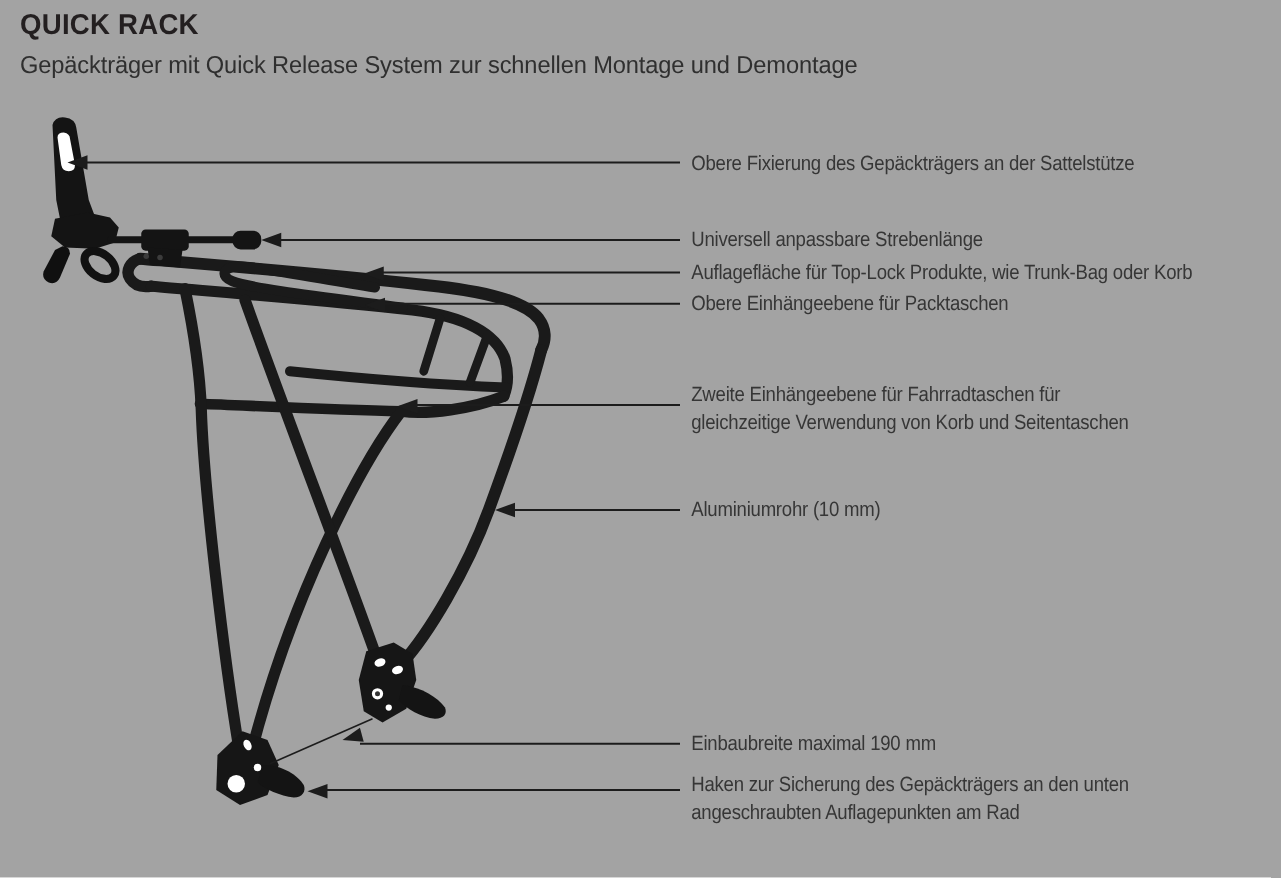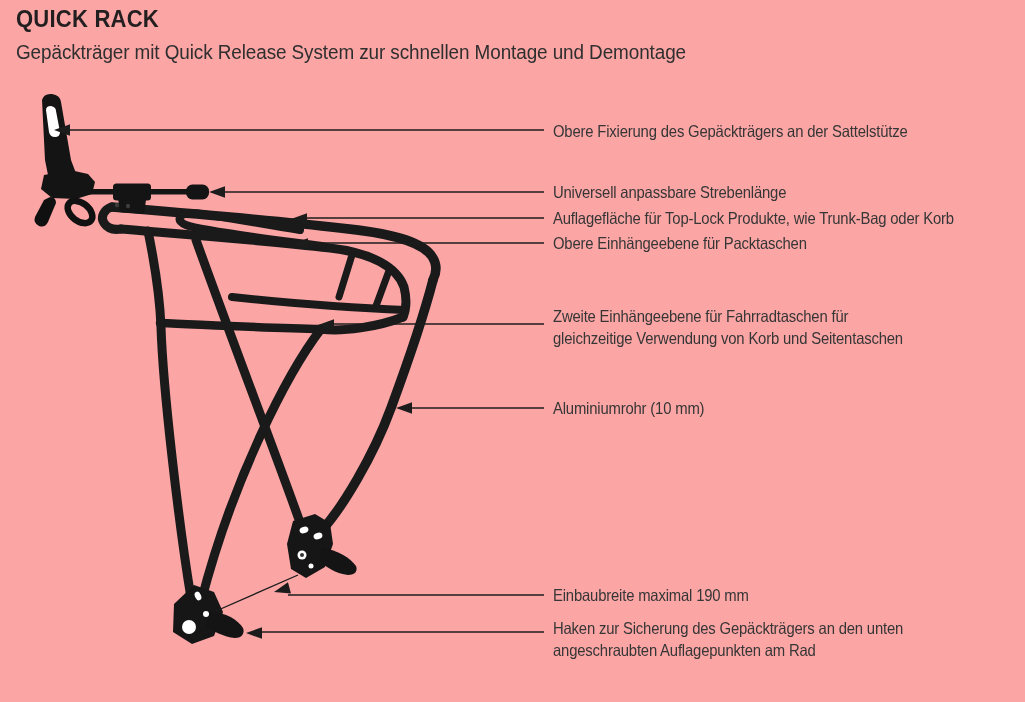--- a/index.html
+++ b/index.html
@@ -1,18 +1,18 @@
 <!DOCTYPE html>
 <html><head>
 <meta charset="utf-8">
 <style>
   html,body{margin:0;padding:0;background:#ffffff;}
   body{width:1025px;height:702px;position:relative;overflow:hidden;
        font-family:"Liberation Sans","DejaVu Sans",sans-serif;}
-  .canvas{position:absolute;left:0;top:0;width:1025px;height:702px;background:#fca5a5;}
+  .canvas{position:absolute;left:0;top:0;width:1025px;height:702px;background:#a3a3a3;}
   .page-title{position:absolute;left:16px;top:6px;font-size:23px;font-weight:800;
        color:#231f20;letter-spacing:.2px;transform:scaleX(.96);transform-origin:0 0;
        white-space:nowrap;margin:0;}
   .page-subtitle{position:absolute;left:16px;top:41px;font-size:19.5px;font-weight:400;
        color:#2f2f2f;letter-spacing:-.1px;transform:scaleX(.97);transform-origin:0 0;
        white-space:nowrap;margin:0;}
   .rack-svg{position:absolute;left:0;top:0;}
   .callout-label{position:absolute;left:553px;color:#363636;font-size:16.5px;
        letter-spacing:-.2px;line-height:22px;white-space:nowrap;
        transform:scaleX(.9);transform-origin:0 0;}

